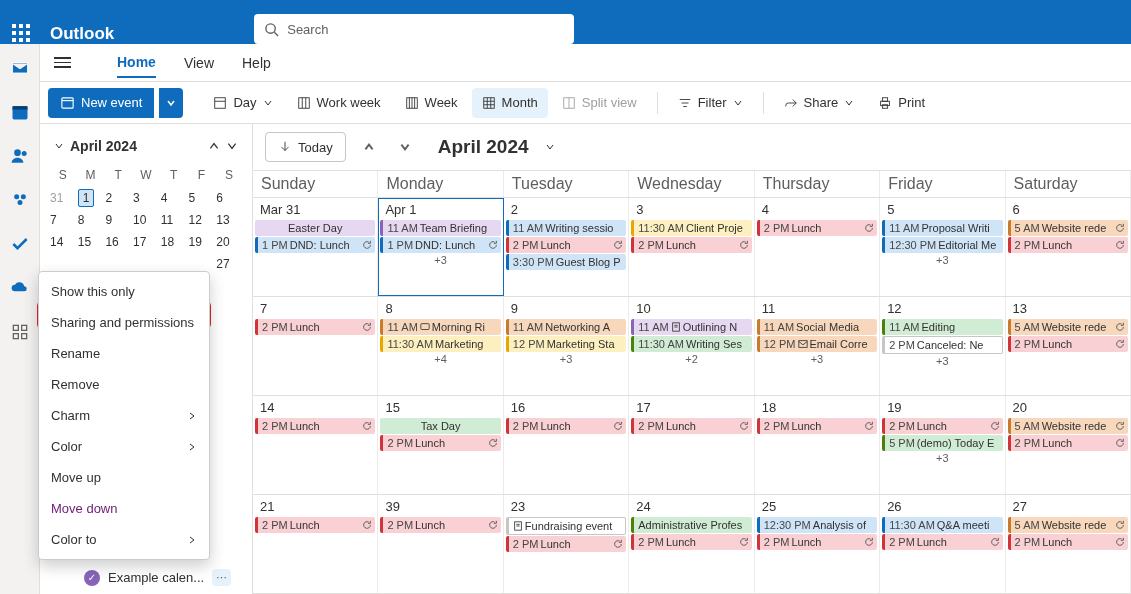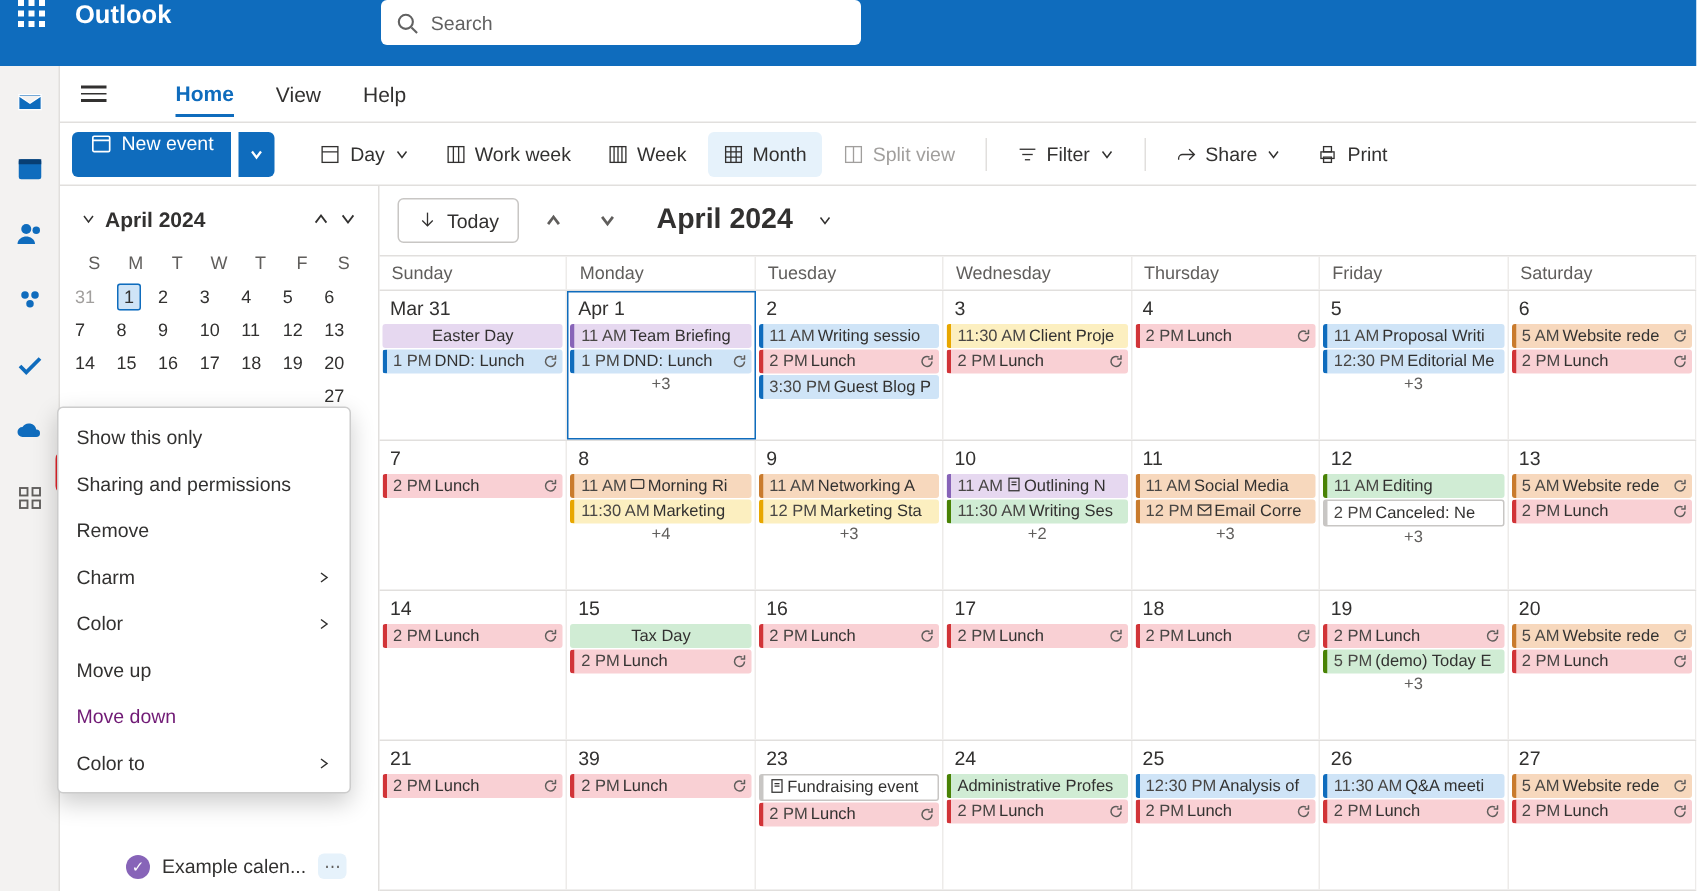--- a/index.html
+++ b/index.html
@@ -1,66 +1,66 @@
 <!DOCTYPE html>
 <html><head>
 <meta charset="utf-8">
 <style>
 *{box-sizing:border-box;margin:0;padding:0;font-family:"Segoe UI",Arial,sans-serif}
 body{width:1131px;height:594px;overflow:hidden;background:#fff;font-size:13px;color:#323130}
-.topbar{height:44px;background:#0F6CBD;display:flex;align-items:flex-start;padding:0 12px;color:#fff}
+.topbar{height:44px;background:#0F6CBD;display:flex;align-items:flex-end;padding:0 12px;color:#fff}
 .waffle{width:20px;height:20px;display:grid;grid-template-columns:repeat(3,4px);grid-template-rows:repeat(3,4px);gap:3px;margin-right:18px;cursor:pointer}
 .waffle span{background:#fff;width:4px;height:4px}
 .brand{font-size:17px;font-weight:600}
 .search{margin-left:140px;background:#fff;border-radius:4px;height:30px;width:320px;display:flex;align-items:center;padding:0 10px;color:#616161}
 .search svg{width:15px;height:15px;margin-right:8px}
 .main{display:flex;height:550px}
 .rail{width:40px;background:#f3f2f1;border-right:1px solid #e1dfdd;display:flex;flex-direction:column;align-items:center;padding-top:14px;gap:24px}
 .rail-icon{width:20px;height:20px;color:#0F6CBD;cursor:pointer}
 .content{flex:1;display:flex;flex-direction:column}
 .tabs{height:38px;display:flex;align-items:center;padding-left:14px;gap:28px;border-bottom:1px solid #e1dfdd}
 .hamb{display:flex;flex-direction:column;gap:3px;margin-right:18px;cursor:pointer}
 .hamb span{display:block;width:17px;height:1.5px;background:#323130}
 .tab{font-size:14px;color:#323130;padding:6px 0;cursor:pointer}
 .tab.active{color:#0F6CBD;border-bottom:2px solid #0F6CBD;font-weight:600}
 .toolbar{height:42px;display:flex;align-items:center;padding:0 8px;border-bottom:1px solid #e1dfdd;gap:4px}
-.newbtn{background:#0F6CBD;color:#fff;height:30px;border-radius:4px 0 0 4px;display:flex;padding:0 12px;font-size:13px;cursor:pointer}
+.newbtn{background:#0F6CBD;color:#fff;height:30px;border-radius:4px 0 0 4px;display:flex;align-items:center;padding:0 12px;font-size:13px;cursor:pointer}
 .newdrop{background:#0F6CBD;color:#fff;height:30px;width:24px;border-radius:0 4px 4px 0;display:flex;align-items:center;justify-content:center;margin-left:1px;cursor:pointer}
 .tbtn{display:flex;align-items:center;height:30px;padding:0 10px;color:#323130;border-radius:4px;cursor:pointer;gap:6px;font-size:13px}
 .tbtn.sel{background:#e6f2fb}
 .tbtn.dis{color:#a19f9d}
 .body{display:flex;flex:1;position:relative}
 .side{width:213px;border-right:1px solid #e1dfdd;padding:10px 8px;position:relative}
 .mhdr{display:flex;align-items:center;gap:6px;padding:4px 6px}
 .mhdr .mn{font-weight:600;font-size:14px;flex:1}
 .mcal{width:100%;font-size:12px;margin-top:4px}
 .mcal th{color:#605e5c;font-weight:400;padding:4px 0;text-align:center}
 .mcal td{text-align:left;padding:3px 0;cursor:pointer;width:14.28%}
 .mcal td.mut{color:#a19f9d}
 .mcal td.today span{background:#cfe4f7;border:1px solid #0F6CBD;border-radius:2px;padding:1px 4px}
-.ctxmenu{position:absolute;left:38px;top:271px;width:196px;background:#fff;border:1px solid #ccc;border-radius:4px;box-shadow:0 6px 16px rgba(0,0,0,0.2);padding:4px 0;z-index:50}
+.ctxmenu{position:absolute;left:38px;top:271px;width:172px;background:#fff;border:1px solid #ccc;border-radius:4px;box-shadow:0 6px 16px rgba(0,0,0,0.2);padding:4px 0;z-index:50}
 .ctxmenu .mi{padding:8px 12px;font-size:13px;cursor:pointer;display:flex;align-items:center;justify-content:space-between}
 .ctxmenu .mi.dis{color:#701a75}
 .hl{position:absolute;border:2px solid #e3242b;border-radius:6px;pointer-events:none}
 .calrow{position:absolute;left:44px;bottom:8px;display:flex;align-items:center;gap:8px;font-size:13px}
 .calrow .dot{width:16px;height:16px;border-radius:50%;background:#8764b8;display:flex;align-items:center;justify-content:center;color:#fff;font-size:10px}
 .calrow .more{background:#e6f2fb;border-radius:4px;padding:2px 4px;cursor:pointer}
 .grid{flex:1;display:flex;flex-direction:column}
 .ghdr{height:46px;display:flex;align-items:center;padding:0 12px;gap:10px}
 .todaybtn{border:1px solid #c8c6c4;border-radius:4px;height:30px;padding:0 12px;display:flex;align-items:center;gap:6px;cursor:pointer}
 .navbtn{width:26px;height:26px;display:flex;align-items:center;justify-content:center;cursor:pointer;color:#605e5c}
 .gtitle{font-size:19px;font-weight:600;margin-left:10px}
 .wkhdr{display:grid;grid-template-columns:repeat(7,1fr);border-bottom:1px solid #e1dfdd;border-top:1px solid #e1dfdd}
-.wkhdr div{padding:4px 8px;font-size:12px;color:#605e5c;border-right:1px solid #edebe9}
+.wkhdr div{padding:4px 8px;font-size:16px;color:#605e5c;border-right:1px solid #edebe9}
 .weeks{flex:1;display:flex;flex-direction:column}
 .week{flex:1;display:grid;grid-template-columns:repeat(7,1fr);border-bottom:1px solid #e1dfdd}
 .day{border-right:1px solid #edebe9;padding:2px 2px;overflow:hidden;display:flex;flex-direction:column;gap:1px}
 .daynum{font-size:13px;padding:2px 5px;color:#323130}
 .today-cell{outline:1.5px solid #0F6CBD;outline-offset:-1.5px}
-.ev{font-size:11px;padding:2px 4px;border-radius:2px;white-space:nowrap;overflow:hidden;position:relative;border-left:3px solid;display:flex;align-items:flex-start;gap:2px}
+.ev{font-size:11px;padding:2px 4px;border-radius:2px;white-space:nowrap;overflow:hidden;position:relative;border-left:3px solid;display:flex;align-items:center;gap:2px}
 .ev .t{color:#484644}
 .ev.red{background:#f9d0d4;border-color:#d13438}
 .ev.pur{background:#e6d8f0;border-color:#8764b8}
 .ev.blu{background:#cfe4f7;border-color:#0F6CBD}
 .ev.yel{background:#fcefc0;border-color:#e8a700}
 .ev.ora{background:#f7d8bd;border-color:#c97b2d}
 .ev.grn{background:#d0ecd4;border-color:#498205}
 .ev.wht{background:#fff;border:1px solid #c8c6c4;border-left:3px solid #c8c6c4}
 .ev .ric{position:absolute;right:3px;top:3px;width:10px;height:10px;color:#605e5c}
 .more{font-size:11px;color:#605e5c;text-align:center;cursor:pointer}
@@ -724,20 +724,23 @@
 </div>
 
 <div class="ctxmenu">
   <div class="mi">
       <span>Show this only</span>
     </div>
   <div class="mi">
       <span>Sharing and permissions</span>
     </div>
   <div class="mi">
+      <span>Rename</span>
+    </div>
+  <div class="mi">
       <span>Remove</span>
     </div>
   <div class="mi">
       <span>Charm</span>
       <svg class="chev" viewBox="0 0 10 10" fill="none" stroke="currentColor">
         <polyline points="3 2 7 5 3 8"></polyline>
       </svg>
     </div>
   <div class="mi">
       <span>Color</span>

